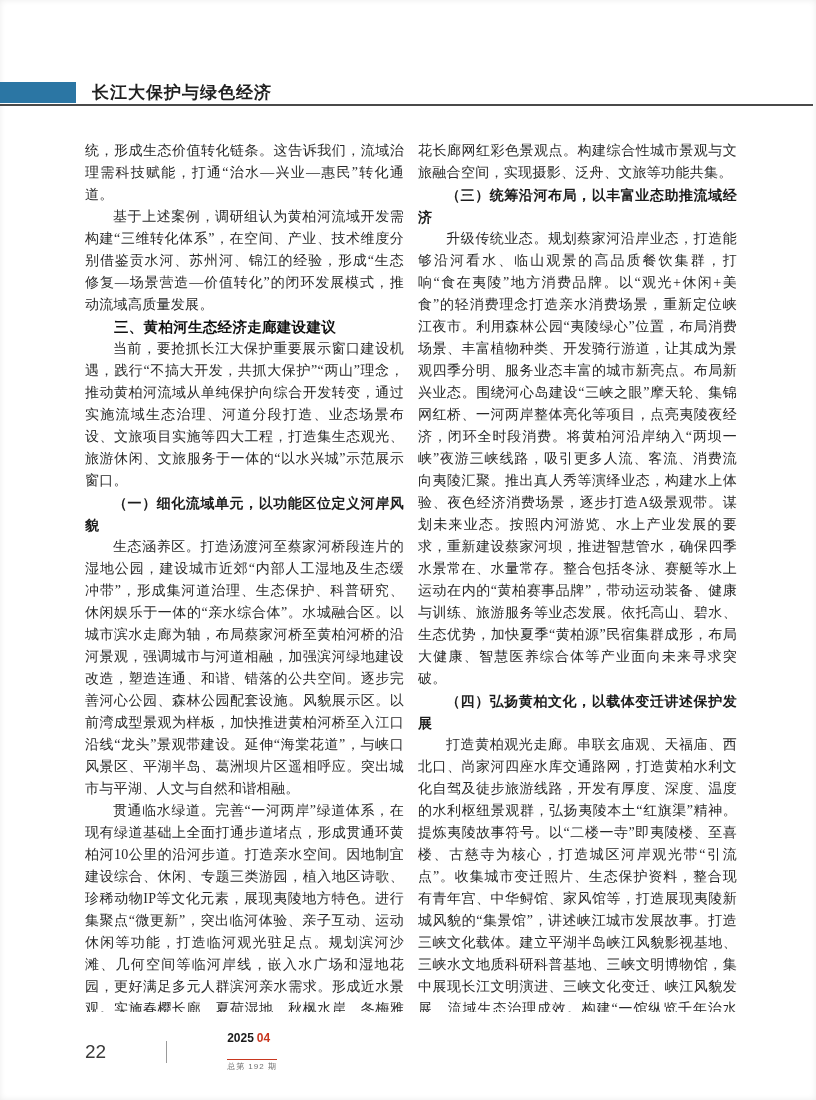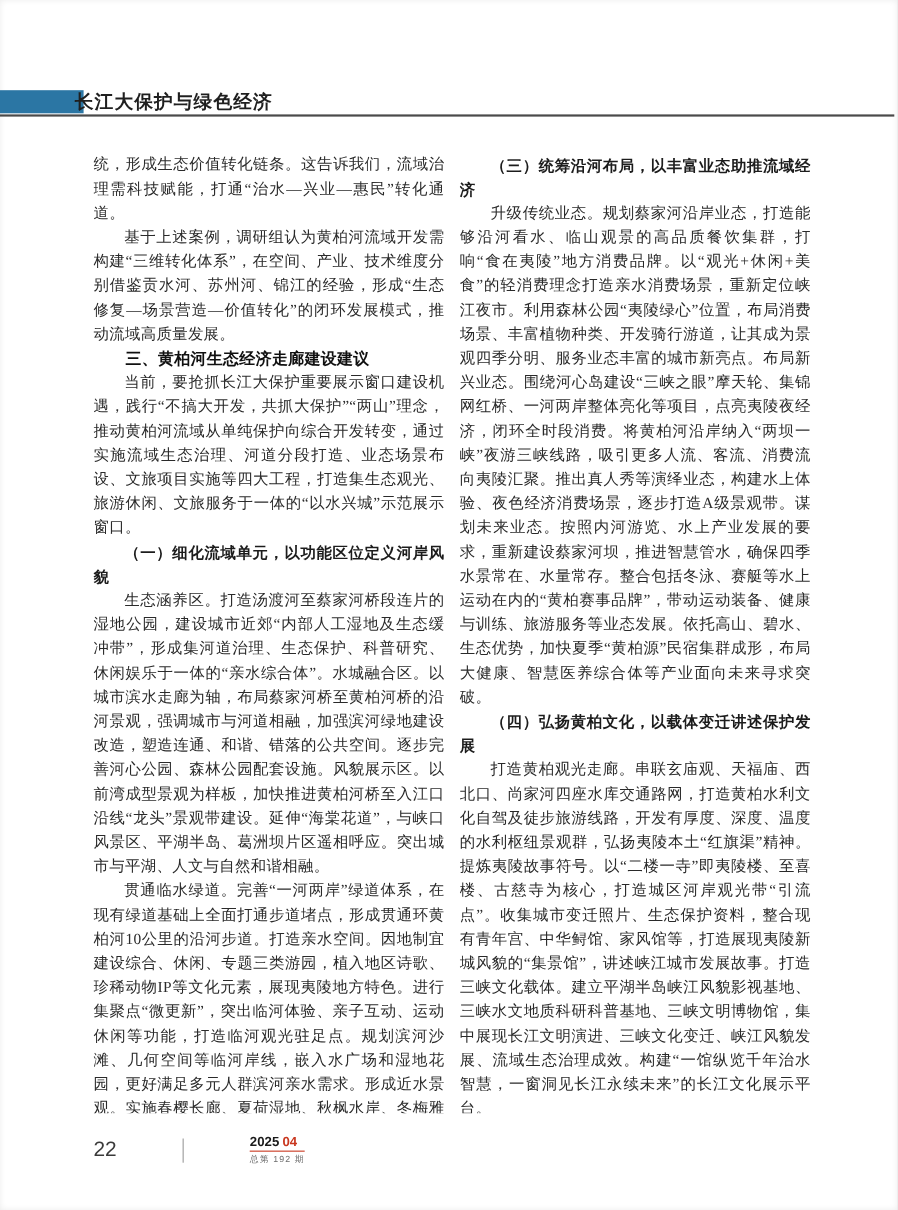--- a/index.html
+++ b/index.html
@@ -5,21 +5,21 @@
   html,body{margin:0;padding:0;background:#e9e9e9;}
   .page{
     position:relative;width:816px;height:1100px;margin:0 auto;
     background:#ffffff;overflow:hidden;
     box-shadow:inset 0 0 6px rgba(0,0,0,.08);
     font-family:"Liberation Serif","DejaVu Serif",serif;
   }
   
   .header-bar{position:absolute;left:0;top:82px;width:76px;height:21px;}
   .header-title{
-    position:absolute;left:68px;top:82px;height:21px;line-height:21px;
+    position:absolute;left:92px;top:82px;height:21px;line-height:21px;
     font-family:"Liberation Sans","DejaVu Sans",sans-serif;
     font-size:17px;font-weight:bold;color:#1f1f1f;letter-spacing:1px;
   }
   .header-rule{position:absolute;left:0;top:104px;width:813px;height:2px;background:#4a4a4a;}
   
   .content{
     position:absolute;left:85px;top:140px;width:652px;height:872px;
     display:flex;gap:14px;overflow:hidden;
   }
   .column{width:319px;overflow:hidden;}
@@ -34,21 +34,21 @@
   .footer{position:absolute;left:85px;top:1032px;display:flex;align-items:center;gap:48px;}
   .page-number{
     font-family:"Liberation Sans","DejaVu Sans",sans-serif;
     font-size:19px;color:#3a3a3a;line-height:24px;
   }
   .footer-divider{width:1px;height:22px;background:#9a9a9a;margin:0 12px;}
   .issue-block{display:flex;flex-direction:column;}
   .issue-line{
     font-family:"Liberation Sans","DejaVu Sans",sans-serif;
     font-size:12px;font-weight:bold;color:#1a1a1a;line-height:13px;
-    border-bottom:1px solid #b33a24;padding-bottom:1px;
+    border-bottom:1px solid #b33a24;padding-bottom:14px;
   }
   .issue-number{margin-left:3px;}
   .issue-note{
     font-family:"Liberation Sans","DejaVu Sans",sans-serif;
     font-size:8px;color:#6d6d6d;letter-spacing:1px;margin-top:1px;text-align:right;
   }
 </style>
 </head>
 <body>
 
@@ -64,20 +64,21 @@
     <div class="column">
         <p class="blk body">统，形成生态价值转化链条。这告诉我们，流域治理需科技赋能，打通“治水—兴业—惠民”转化通道。</p>
         <p class="blk body indent">基于上述案例，调研组认为黄柏河流域开发需构建“三维转化体系”，在空间、产业、技术维度分别借鉴贡水河、苏州河、锦江的经验，形成“生态修复—场景营造—价值转化”的闭环发展模式，推动流域高质量发展。</p>
         <p class="blk h2 indent">三、黄柏河生态经济走廊建设建议</p>
         <p class="blk body indent">当前，要抢抓长江大保护重要展示窗口建设机遇，践行“不搞大开发，共抓大保护”“两山”理念，推动黄柏河流域从单纯保护向综合开发转变，通过实施流域生态治理、河道分段打造、业态场景布设、文旅项目实施等四大工程，打造集生态观光、旅游休闲、文旅服务于一体的“以水兴城”示范展示窗口。</p>
         <p class="blk h3 indent">（一）细化流域单元，以功能区位定义河岸风貌</p>
         <p class="blk body indent">生态涵养区。打造汤渡河至蔡家河桥段连片的湿地公园，建设城市近郊“内部人工湿地及生态缓冲带”，形成集河道治理、生态保护、科普研究、休闲娱乐于一体的“亲水综合体”。水城融合区。以城市滨水走廊为轴，布局蔡家河桥至黄柏河桥的沿河景观，强调城市与河道相融，加强滨河绿地建设改造，塑造连通、和谐、错落的公共空间。逐步完善河心公园、森林公园配套设施。风貌展示区。以前湾成型景观为样板，加快推进黄柏河桥至入江口沿线“龙头”景观带建设。延伸“海棠花道”，与峡口风景区、平湖半岛、葛洲坝片区遥相呼应。突出城市与平湖、人文与自然和谐相融。</p>
         <p class="blk body indent">贯通临水绿道。完善“一河两岸”绿道体系，在现有绿道基础上全面打通步道堵点，形成贯通环黄柏河10公里的沿河步道。打造亲水空间。因地制宜建设综合、休闲、专题三类游园，植入地区诗歌、珍稀动物IP等文化元素，展现夷陵地方特色。进行集聚点“微更新”，突出临河体验、亲子互动、运动休闲等功能，打造临河观光驻足点。规划滨河沙滩、几何空间等临河岸线，嵌入水广场和湿地花园，更好满足多元人群滨河亲水需求。形成近水景观。实施春樱长廊、夏荷湿地、秋枫水岸、冬梅雅集的“缤纷四季”计划，沿公园、绿道等布局更多类似峡江路樱</p>
       </div>
     <div class="column">
+        <p class="blk body">花长廊网红彩色景观点。构建综合性城市景观与文旅融合空间，实现摄影、泛舟、文旅等功能共集。</p>
         <p class="blk h3 indent">（三）统筹沿河布局，以丰富业态助推流域经济</p>
         <p class="blk body indent">升级传统业态。规划蔡家河沿岸业态，打造能够沿河看水、临山观景的高品质餐饮集群，打响“食在夷陵”地方消费品牌。以“观光+休闲+美食”的轻消费理念打造亲水消费场景，重新定位峡江夜市。利用森林公园“夷陵绿心”位置，布局消费场景、丰富植物种类、开发骑行游道，让其成为景观四季分明、服务业态丰富的城市新亮点。布局新兴业态。围绕河心岛建设“三峡之眼”摩天轮、集锦网红桥、一河两岸整体亮化等项目，点亮夷陵夜经济，闭环全时段消费。将黄柏河沿岸纳入“两坝一峡”夜游三峡线路，吸引更多人流、客流、消费流向夷陵汇聚。推出真人秀等演绎业态，构建水上体验、夜色经济消费场景，逐步打造A级景观带。谋划未来业态。按照内河游览、水上产业发展的要求，重新建设蔡家河坝，推进智慧管水，确保四季水景常在、水量常存。整合包括冬泳、赛艇等水上运动在内的“黄柏赛事品牌”，带动运动装备、健康与训练、旅游服务等业态发展。依托高山、碧水、生态优势，加快夏季“黄柏源”民宿集群成形，布局大健康、智慧医养综合体等产业面向未来寻求突破。</p>
         <p class="blk h3 indent">（四）弘扬黄柏文化，以载体变迁讲述保护发展</p>
         <p class="blk body indent">打造黄柏观光走廊。串联玄庙观、天福庙、西北口、尚家河四座水库交通路网，打造黄柏水利文化自驾及徒步旅游线路，开发有厚度、深度、温度的水利枢纽景观群，弘扬夷陵本土“红旗渠”精神。提炼夷陵故事符号。以“二楼一寺”即夷陵楼、至喜楼、古慈寺为核心，打造城区河岸观光带“引流点”。收集城市变迁照片、生态保护资料，整合现有青年宫、中华鲟馆、家风馆等，打造展现夷陵新城风貌的“集景馆”，讲述峡江城市发展故事。打造三峡文化载体。建立平湖半岛峡江风貌影视基地、三峡水文地质科研科普基地、三峡文明博物馆，集中展现长江文明演进、三峡文化变迁、峡江风貌发展、流域生态治理成效。构建“一馆纵览千年治水智慧，一窗洞见长江永续未来”的长江文化展示平台。</p>
       </div>
   </div>
 
   <div class="footer">
     <div class="page-number">22</div>
     <div class="footer-divider"></div>

